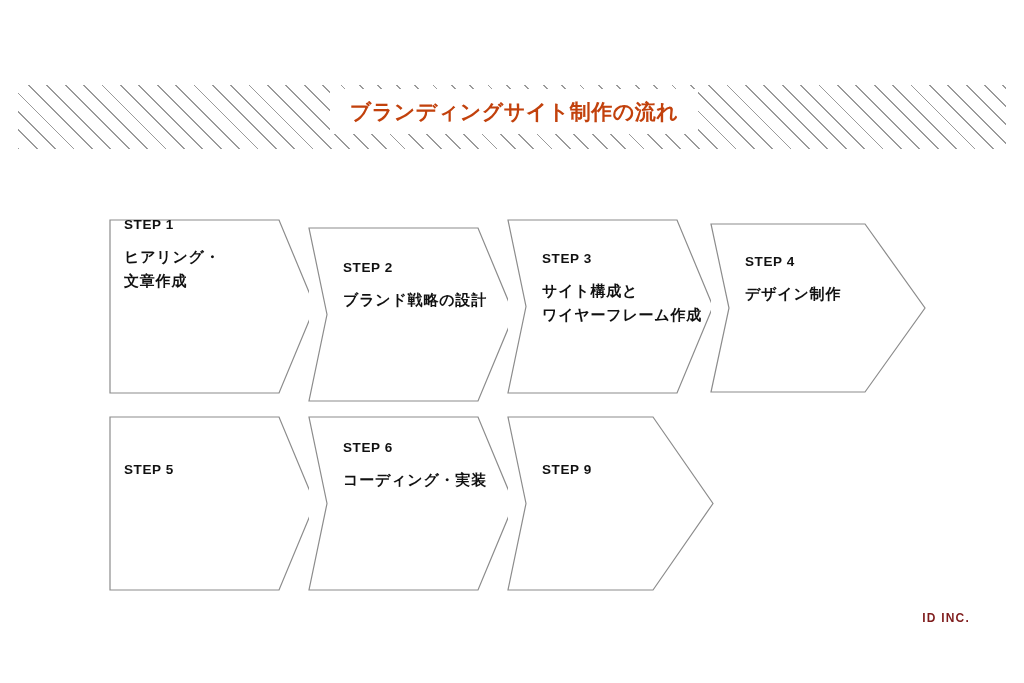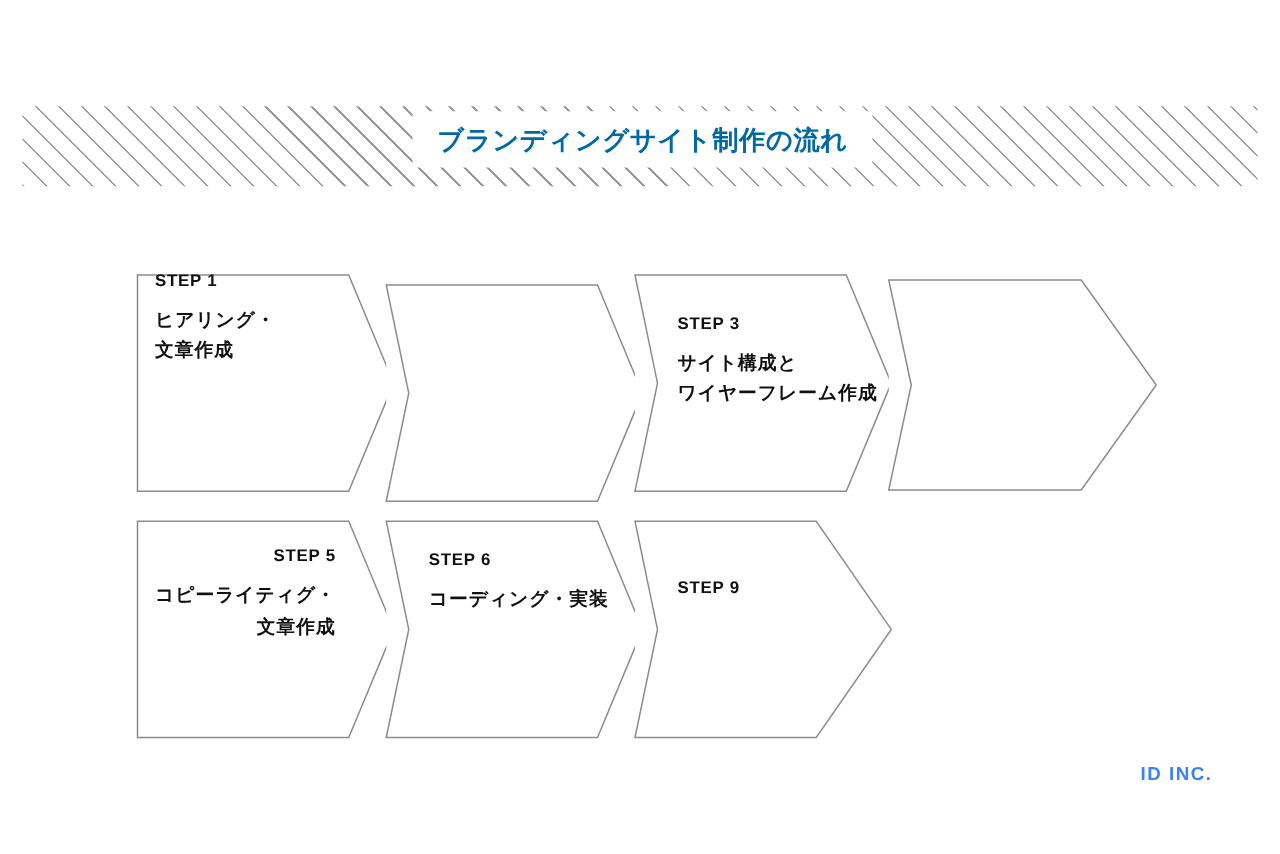--- a/index.html
+++ b/index.html
@@ -43,21 +43,21 @@
     height: 45px;
     background: #ffffff;
     display: flex;
     align-items: center;
     justify-content: center;
   }
   #title-plate .title-text {
     font-size: 21px;
     font-weight: 700;
     letter-spacing: 0.5px;
-    color: #0369a1;
+    color: #c2410c;
     white-space: nowrap;
   }
 
   
   .step {
     position: absolute;
     box-sizing: border-box;
     background: #ffffff;
   }
   .step svg {
@@ -91,24 +91,24 @@
     letter-spacing: 0.8px;
     color: #111111;
     white-space: pre-line;
   }
 
   
   #footer-logo {
     position: absolute;
     right: 54px;
     top: 611px;
-    font-size: 15px;
+    font-size: 12px;
     font-weight: 700;
     letter-spacing: 1.2px;
-    color: #3b82f6;
+    color: #7f1d1d;
   }
 </style>
 </head>
 <body>
 
 <div id="slide">
 
   <div id="header-band"></div>
 
   <div id="title-plate">
@@ -123,44 +123,50 @@
         <div class="step-body" style="left: 14px; margin-top: -28px;">
           <div class="step-label">STEP 1</div>
           <div class="step-title">ヒアリング・
 文章作成</div>
         </div>
       </div>
       <div class="step" style="left: 309px; top: 228px; width: 205px; height: 173px;">
         <svg width="241" height="175">
           <polygon points="0,0 169,0 205,86.5 169,173 0,173 18,86.5" fill="#ffffff" stroke="#8c8c8c" stroke-width="1.2" stroke-linejoin="miter"></polygon>
         </svg>
+        <div class="step-body" style="left: 34px; margin-top: -28px;">
+          <div class="step-label">STEP 2</div>
+          <div class="step-title">ブランド戦略の設計</div>
+        </div>
       </div>
       <div class="step" style="left: 508px; top: 220px; width: 205px; height: 212px;">
         <svg width="241" height="175">
           <polygon points="0,0 169,0 205,86.5 169,173 0,173 18,86.5" fill="#ffffff" stroke="#8c8c8c" stroke-width="1.2" stroke-linejoin="miter"></polygon>
         </svg>
         <div class="step-body" style="left: 34px; margin-top: -37px;">
           <div class="step-label">STEP 3</div>
           <div class="step-title">サイト構成と
 ワイヤーフレーム作成</div>
         </div>
       </div>
       <div class="step" style="left: 711px; top: 224px; width: 214px; height: 168px;">
         <svg width="274" height="170">
           <polygon points="0,0 154,0 214,84 154,168 0,168 18,84" fill="#ffffff" stroke="#8c8c8c" stroke-width="1.2" stroke-linejoin="miter"></polygon>
         </svg>
+        <div class="step-body" style="left: 34px; margin-top: -28px;">
+          <div class="step-label">STEP 4</div>
+          <div class="step-title">デザイン制作</div>
+        </div>
       </div>
       <div class="step" style="left: 110px; top: 417px; width: 205px; height: 173px; text-align: right;">
         <svg width="241" height="175">
           <polygon points="0,0 169,0 205,86.5 169,173 0,173" fill="#ffffff" stroke="#8c8c8c" stroke-width="1.2" stroke-linejoin="miter"></polygon>
         </svg>
         <div class="step-body" style="left: 14px; margin-top: -28px;">
           <div class="step-label">STEP 5</div>
-          <div class="step-title">コピーライティグ・
-文章作成</div>
         </div>
       </div>
       <div class="step" style="left: 309px; top: 417px; width: 205px; height: 154px;">
         <svg width="241" height="175">
           <polygon points="0,0 169,0 205,86.5 169,173 0,173 18,86.5" fill="#ffffff" stroke="#8c8c8c" stroke-width="1.2" stroke-linejoin="miter"></polygon>
         </svg>
         <div class="step-body" style="left: 34px; margin-top: -28px;">
           <div class="step-label">STEP 6</div>
           <div class="step-title">コーディング・実装</div>
         </div>

